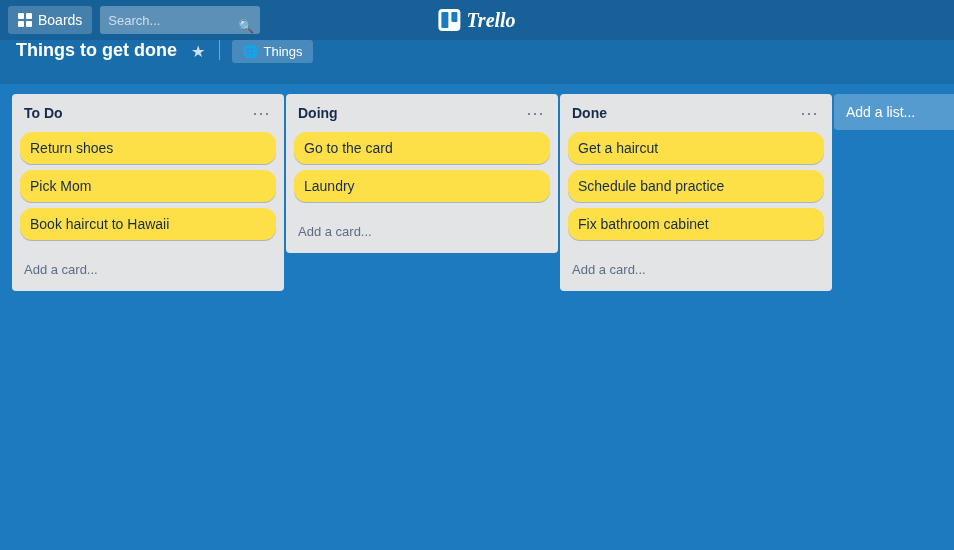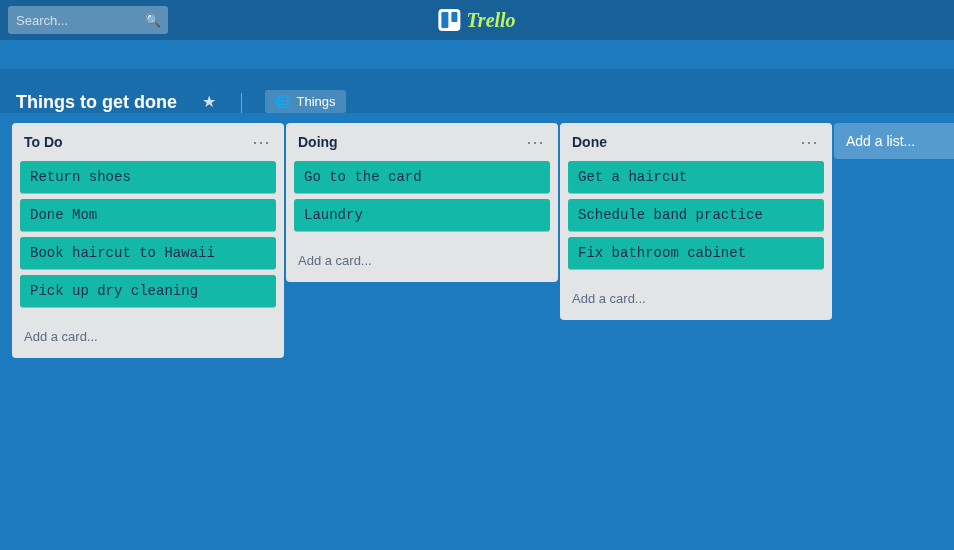--- a/index.html
+++ b/index.html
@@ -40,21 +40,21 @@
       width: 14px;
       height: 14px;
     }
     .boards-icon span {
       background: white;
       border-radius: 1px;
     }
     .search-bar {
       position: relative;
       display: flex;
-      align-items: center;
+      align-items: flex-end;
     }
     .search-input {
       background: rgba(255,255,255,0.3);
       border: none;
       border-radius: 3px;
       height: 28px;
       width: 160px;
       padding: 0 28px 0 8px;
       color: white;
       font-size: 13px;
@@ -71,21 +71,21 @@
       font-size: 13px;
       padding: 0;
     }
     .trello-logo {
       position: absolute;
       left: 50%;
       transform: translateX(-50%);
       display: flex;
       align-items: center;
       gap: 6px;
-      color: #bef264;
+      color: #ffffff;
       font-size: 20px;
       font-weight: bold;
       font-style: italic;
     }
     .trello-logo-icon {
       width: 22px;
       height: 22px;
       background: white;
       border-radius: 4px;
       display: grid;
@@ -99,25 +99,24 @@
     }
     .trello-logo-icon span:last-child {
       height: 60%;
       align-self: start;
     }
 
     
     .board-header {
       height: 44px;
       display: flex;
-      align-items: flex-end;
+      align-items: flex-start;
       padding: 0 16px;
-      gap: 23px;
+      gap: 12px;
       background: rgba(0,0,0,0.1);
-      margin-top: 29px;
     }
     .board-title {
       color: white;
       font-size: 18px;
       font-weight: bold;
     }
     .star-btn {
       background: none;
       border: none;
       color: rgba(255,255,255,0.8);
@@ -181,29 +180,28 @@
       cursor: pointer;
       color: #6b778c;
       font-size: 18px;
       line-height: 1;
       padding: 2px 6px;
       border-radius: 3px;
     }
 
     
     .card {
-      background: #14b8a6;
-      border-radius: 3px;
+      background: #fde047;
+      border-radius: 12px;
       padding: 8px 10px;
       margin-bottom: 6px;
       font-size: 14px;
       color: #172b4d;
       cursor: pointer;
       box-shadow: 0 1px 0 rgba(9,30,66,0.25);
-      font-family: Liberation Mono, monospace;
     }
 
     .add-card-btn {
       background: none;
       border: none;
       color: #5e6c84;
       font-size: 13px;
       cursor: pointer;
       padding: 6px 4px;
       text-align: left;
@@ -223,20 +221,29 @@
       padding: 10px 12px;
       font-size: 14px;
       cursor: pointer;
       text-align: left;
     }
   </style>
 </head>
 <body>
 
 <nav class="top-nav">
+  <button class="boards-btn">
+    <span class="boards-icon">
+      <span></span>
+        <span></span>
+        <span></span>
+        <span></span>
+    </span>
+    <span>Boards</span>
+  </button>
 
   <div class="search-bar">
     <input class="search-input" type="text" placeholder="Search..." style="">
     <button class="search-icon-btn">🔍</button>
   </div>
 
   <div class="trello-logo">
     <div class="trello-logo-icon">
       <span style="height:100%;border-radius:1px;"></span>
       <span style="height:60%;border-radius:1px;"></span>
@@ -255,23 +262,22 @@
   </button>
 </header>
 
 <main class="board-content" id="board-lists">
 <div class="list">
       <div class="list-header">
         <span class="list-title">To Do</span>
         <button class="list-menu-btn">···</button>
       </div>
       <div class="card">Return shoes</div>
-      <div class="card">Done Mom</div>
+      <div class="card">Pick Mom</div>
       <div class="card">Book haircut to Hawaii</div>
-      <div class="card">Pick up dry cleaning</div>
       <button class="add-card-btn">Add a card...</button>
     </div>
     <div class="list">
       <div class="list-header">
         <span class="list-title">Doing</span>
         <button class="list-menu-btn">···</button>
       </div>
       <div class="card">Go to the card</div>
       <div class="card">Laundry</div>
       <button class="add-card-btn">Add a card...</button>

